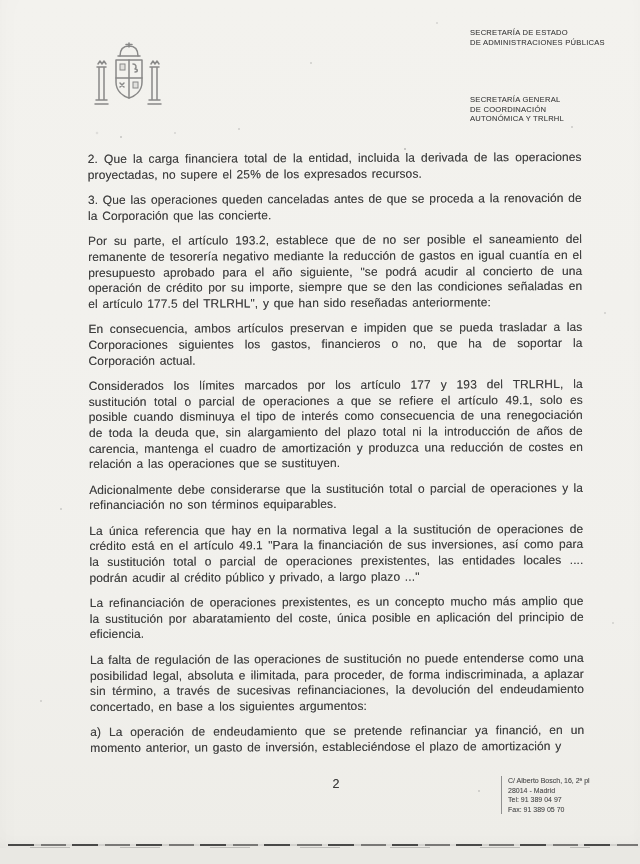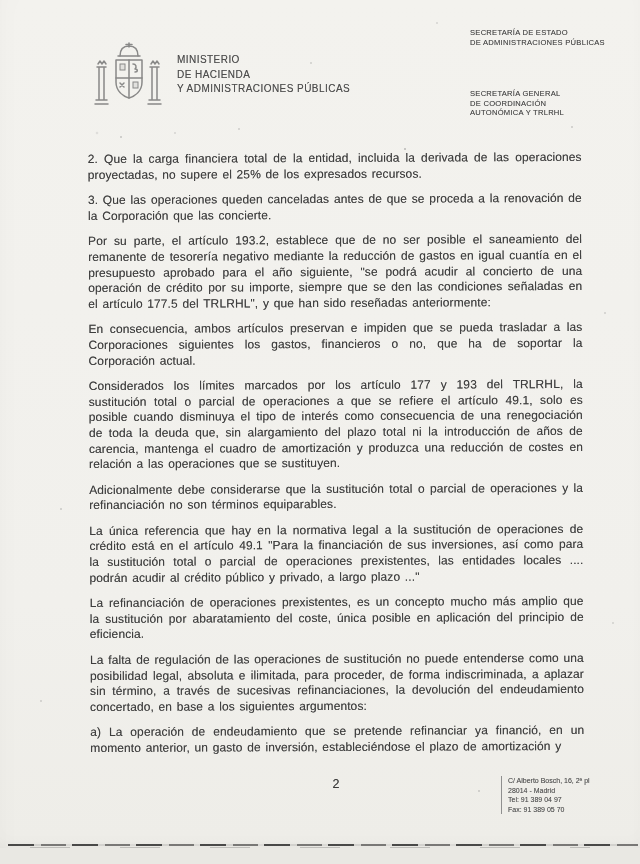--- a/index.html
+++ b/index.html
@@ -18,21 +18,21 @@
     571px 126px 0 0 rgba(120,120,120,.25), 238px 128px 0 0 rgba(130,130,130,.25),
     174px 132px 0 0 rgba(130,130,130,.2), 604px 312px 0 0 rgba(120,120,120,.22),
     60px 508px 0 0 rgba(120,120,120,.25), 612px 622px 0 0 rgba(120,120,120,.2),
     40px 700px 0 0 rgba(120,120,120,.22), 478px 790px 0 0 rgba(120,120,120,.25);}
   .logo{position:absolute;left:88px;top:36px;width:82px;height:88px;opacity:.8;}
   .ministry{position:absolute;left:177px;top:53px;font-size:10px;line-height:14.5px;
     letter-spacing:.45px;color:#4f4f4f;text-shadow:0 0 .6px rgba(70,70,70,.55);}
   .sec-block{position:absolute;left:470px;font-size:7.6px;line-height:9.6px;
     letter-spacing:.25px;color:#4b4b4b;text-shadow:0 0 .5px rgba(70,70,70,.5);}
   .sec-estado{top:28px;}
-  .sec-general{top:89px;}
+  .sec-general{top:95px;}
   .content{position:absolute;left:89px;top:151px;width:494px;transform:rotate(-.25deg);}
   .content p{margin:0 0 10px 0;font-size:12px;line-height:15.6px;text-align:justify;
     color:#3e3e3e;word-spacing:1.2px;letter-spacing:.1px;
     text-shadow:0 0 .55px rgba(60,60,60,.55);}
   .page-num{position:absolute;left:89px;top:777px;width:494px;text-align:center;
     font-size:12.5px;color:#3a3a3a;text-shadow:0 0 .5px rgba(60,60,60,.5);}
   .address{position:absolute;left:501px;top:776px;font-size:7px;line-height:9.6px;
     color:#555;border-left:1px solid #8f8f8f;padding-left:6px;
     text-shadow:0 0 .5px rgba(80,80,80,.5);}
   .bottom-line{position:absolute;left:8px;top:844px;width:630px;height:2px;
@@ -67,25 +67,20 @@
       <path class="st" d="M28 24 h26 v22 c0 9 -7 14 -13 16 c-6 -2 -13 -7 -13 -16 z"></path>
       <path class="st" d="M41 24 v38 M28 42 h26"></path>
 
       <rect class="stf" x="32" y="28" width="5" height="6"></rect>
       <path class="st" d="M45 28 c3 0 4 3 2 5 c3 0 3 3 0 3"></path>
       <path class="st" d="M32 47 l4 4 M36 47 l-4 4"></path>
       <rect class="stf" x="45" y="46" width="5" height="6"></rect>
     </svg>
   </span>
 
-  <div class="ministry">
-    <div>MINISTERIO</div>
-    <div>DE HACIENDA</div>
-    <div>Y ADMINISTRACIONES PÚBLICAS</div>
-  </div>
 
   <div class="sec-block sec-estado">
     <div>SECRETARÍA DE ESTADO</div>
     <div>DE ADMINISTRACIONES PÚBLICAS</div>
   </div>
 
   <div class="sec-block sec-general">
     <div>SECRETARÍA GENERAL</div>
     <div>DE COORDINACIÓN</div>
     <div>AUTONÓMICA Y TRLRHL</div>

